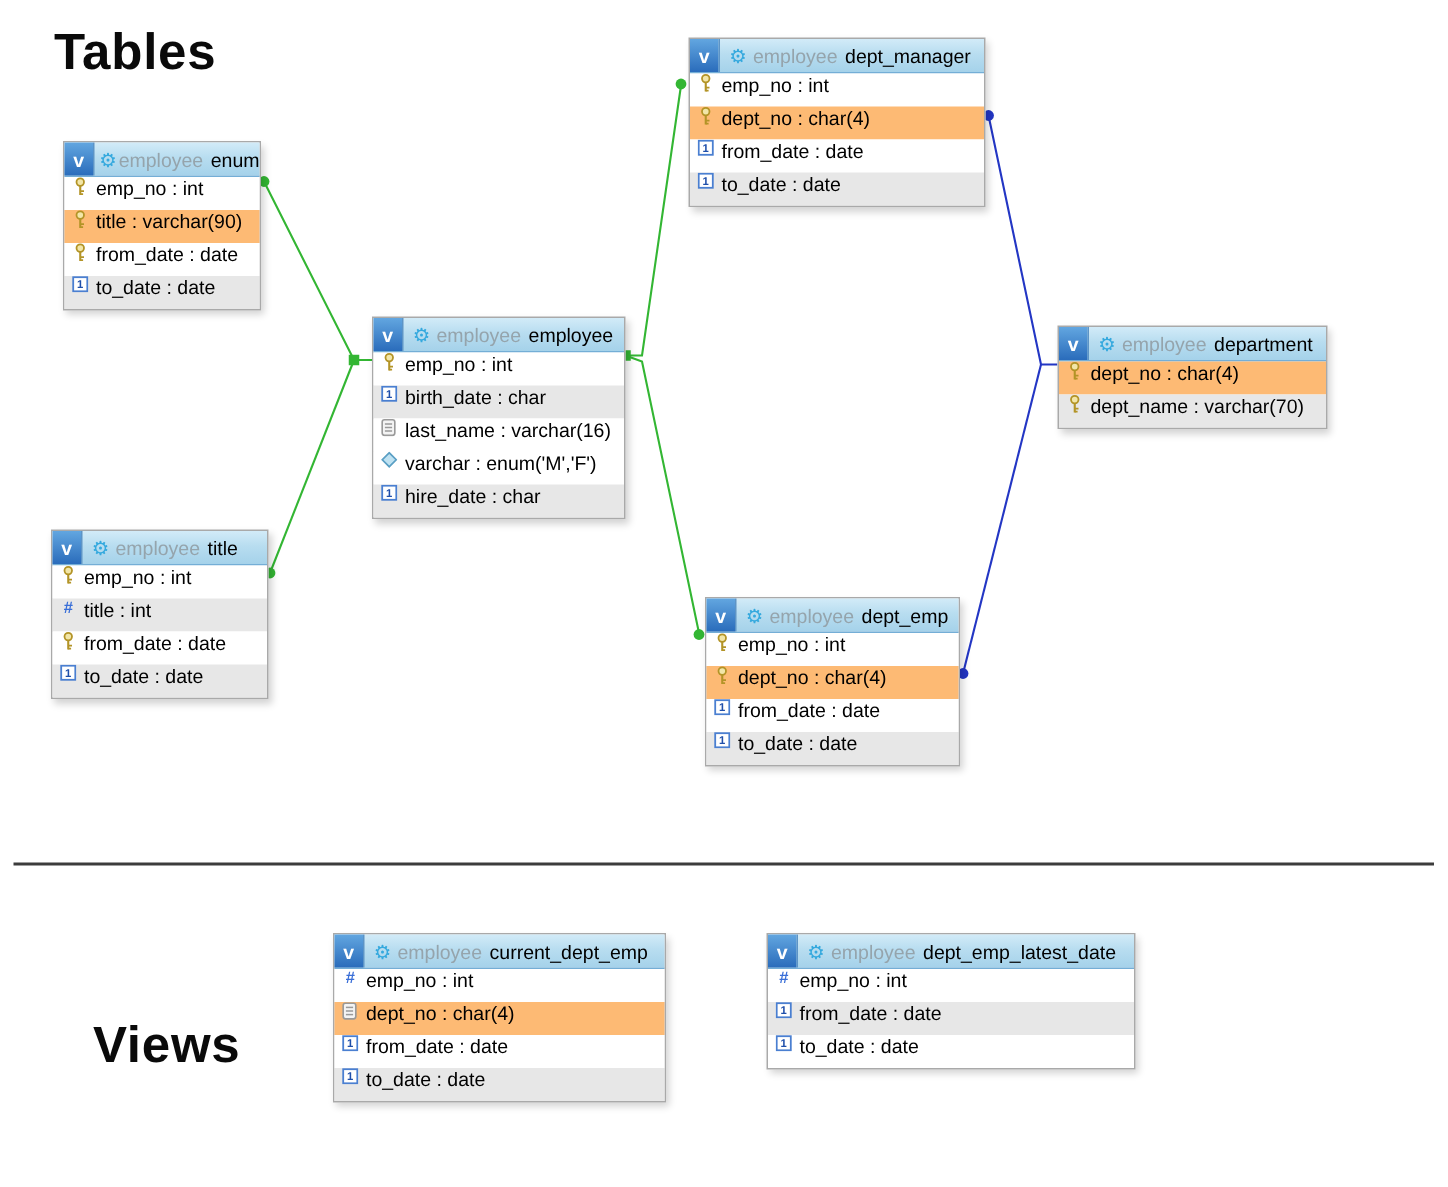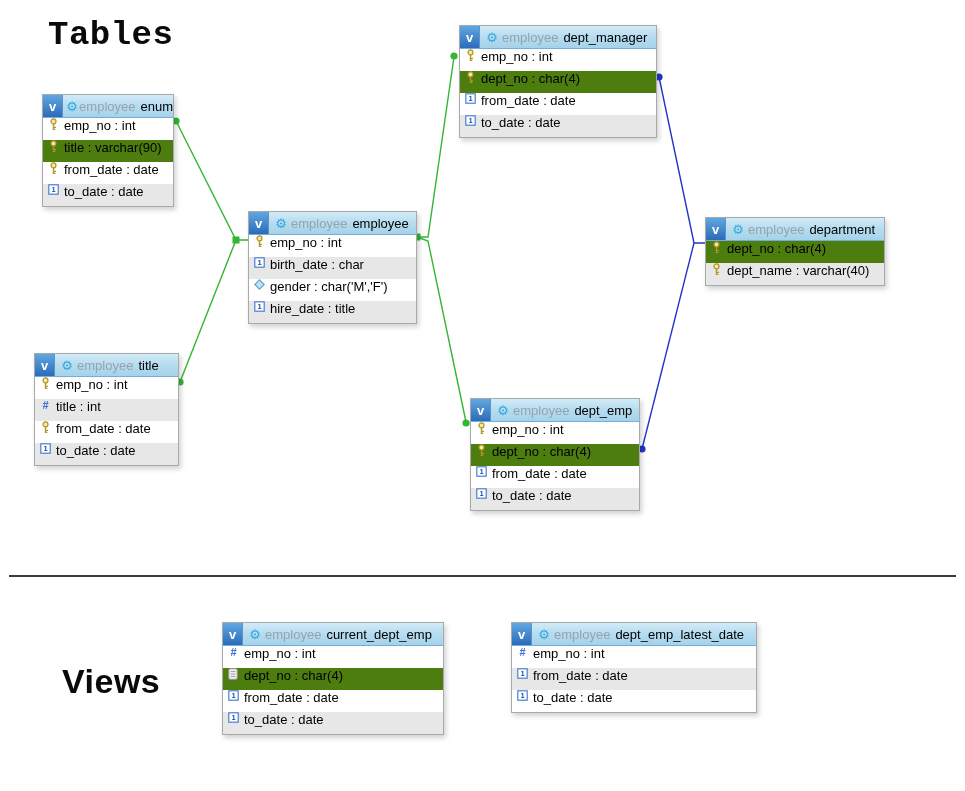--- a/index.html
+++ b/index.html
@@ -3,22 +3,22 @@
 <meta charset="utf-8">
 <style>
   html,body{margin:0;padding:0;background:#fff;}
   #canvas{
     position:relative;width:965px;height:791px;background:#ffffff;overflow:hidden;
     font-family:"Liberation Sans",sans-serif;
   }
   .big-heading{
     position:absolute;font-size:34px;font-weight:800;color:#0a0a0a;letter-spacing:0.5px;
   }
-  #heading-tables{left:48px;top:16px;font-family:Liberation Mono, monospace;}
-  #heading-views{left:62px;top:662px;}
+  #heading-tables{left:36px;top:16px;}
+  #heading-views{left:62px;top:678px;}
   #divider{
     position:absolute;left:9px;right:9px;top:575px;height:0;
     border-top:2px solid #3c3c3c;
   }
   #connector-layer{position:absolute;left:0;top:0;z-index:1;}
   .entity{
     position:absolute;z-index:2;background:#ffffff;border:1px solid #a9a9a9;
     box-shadow:2px 3px 5px rgba(0,0,0,0.18);font-size:13px;
   }
   .entity-header{
@@ -35,21 +35,21 @@
     width:18px;text-align:center;color:#35a9de;font-size:13px;line-height:1;margin:0 1px 0 3px;
   }
   .schema-label{color:#95a4ac;margin-right:5px;}
   .entity-name{color:#000;font-weight:normal;white-space:nowrap;}
   .row{
     height:22px;display:flex;align-items:flex-start;padding-left:4px;gap:5px;white-space:nowrap;
     color:#000;
   }
   .bg-white{background:#ffffff;}
   .bg-gray{background:#e7e7e7;}
-  .bg-pink{background:#4d7c0f;}
+  .bg-pink{background:#fdba74;}
   .cicon{width:12px;flex:0 0 12px;display:flex;align-items:center;justify-content:center;}
   .ctext{font-size:13px;}
 </style>
 </head>
 <body>
 
 <div id="canvas">
   <div class="big-heading" id="heading-tables">Tables</div>
   <div class="big-heading" id="heading-views">Views</div>
   <div id="divider"></div>
@@ -144,279 +144,290 @@
           <span class="cicon">
             <svg width="11" height="11" viewBox="0 0 11 11">
               <rect x="0.8" y="0.8" width="9.4" height="9.4" fill="#ffffff" stroke="#4a7fd1" stroke-width="1.2"></rect>
               <text x="5.5" y="8.2" font-size="7.5" font-family="Liberation Sans,sans-serif" fill="#1f4faa" text-anchor="middle" font-weight="bold">1</text>
             </svg>
           </span>
           <span class="ctext">birth_date : char</span>
         </div>
         <div class="row bg-white">
           <span class="cicon">
-            <svg width="11" height="11" viewBox="0 0 11 11">
-              <rect x="2.2" y="2.2" width="6.6" height="6.6" transform="rotate(45 5.5 5.5)" fill="#bfe2f2" stroke="#5a9fc4" stroke-width="1.1"></rect>
-            </svg>
-          </span>
-          <span class="ctext">gender : char('M','F')</span>
-        </div>
-        <div class="row bg-gray">
-          <span class="cicon">
-            <svg width="11" height="11" viewBox="0 0 11 11">
-              <rect x="0.8" y="0.8" width="9.4" height="9.4" fill="#ffffff" stroke="#4a7fd1" stroke-width="1.2"></rect>
-              <text x="5.5" y="8.2" font-size="7.5" font-family="Liberation Sans,sans-serif" fill="#1f4faa" text-anchor="middle" font-weight="bold">1</text>
-            </svg>
-          </span>
-          <span class="ctext">hire_date : title</span>
-        </div>
-      </div>
-  </div>
-    <div class="entity" style="left: 34px; top: 353px; width: 143px;">
-    <div class="entity-header">
-      <span class="v-badge">v</span>
-      <span class="gear-icon">⚙</span>
-      <span class="schema-label">employee</span>
-      <span class="entity-name">title</span>
-    </div>
-    <div>
-        <div class="row bg-white">
-          <span class="cicon">
-            <svg width="11" height="13" viewBox="0 0 11 13">
-              <circle cx="5.5" cy="3.4" r="2.5" fill="#f2e6a8" stroke="#b39427" stroke-width="1.2"></circle>
-              <line x1="5.5" y1="5.9" x2="5.5" y2="12" stroke="#b39427" stroke-width="1.4"></line>
-              <line x1="5.5" y1="9.4" x2="8" y2="9.4" stroke="#b39427" stroke-width="1.2"></line>
-              <line x1="5.5" y1="11.4" x2="7.4" y2="11.4" stroke="#b39427" stroke-width="1.2"></line>
-            </svg>
-          </span>
-          <span class="ctext">emp_no : int</span>
-        </div>
-        <div class="row bg-gray">
-          <span class="cicon">
-            <svg width="11" height="12" viewBox="0 0 11 12">
-              <text x="5.5" y="9.6" font-size="11" font-family="Liberation Sans,sans-serif" fill="#3a6fd8" text-anchor="middle" font-weight="bold">#</text>
-            </svg>
-          </span>
-          <span class="ctext">title : int</span>
-        </div>
-        <div class="row bg-white">
-          <span class="cicon">
-            <svg width="11" height="13" viewBox="0 0 11 13">
-              <circle cx="5.5" cy="3.4" r="2.5" fill="#f2e6a8" stroke="#b39427" stroke-width="1.2"></circle>
-              <line x1="5.5" y1="5.9" x2="5.5" y2="12" stroke="#b39427" stroke-width="1.4"></line>
-              <line x1="5.5" y1="9.4" x2="8" y2="9.4" stroke="#b39427" stroke-width="1.2"></line>
-              <line x1="5.5" y1="11.4" x2="7.4" y2="11.4" stroke="#b39427" stroke-width="1.2"></line>
-            </svg>
-          </span>
-          <span class="ctext">from_date : date</span>
-        </div>
-        <div class="row bg-gray">
-          <span class="cicon">
-            <svg width="11" height="11" viewBox="0 0 11 11">
-              <rect x="0.8" y="0.8" width="9.4" height="9.4" fill="#ffffff" stroke="#4a7fd1" stroke-width="1.2"></rect>
-              <text x="5.5" y="8.2" font-size="7.5" font-family="Liberation Sans,sans-serif" fill="#1f4faa" text-anchor="middle" font-weight="bold">1</text>
-            </svg>
-          </span>
-          <span class="ctext">to_date : date</span>
-        </div>
-      </div>
-  </div>
-    <div class="entity" style="left: 459px; top: 25px; width: 196px;">
-    <div class="entity-header">
-      <span class="v-badge">v</span>
-      <span class="gear-icon">⚙</span>
-      <span class="schema-label">employee</span>
-      <span class="entity-name">dept_manager</span>
-    </div>
-    <div>
-        <div class="row bg-white">
-          <span class="cicon">
-            <svg width="11" height="13" viewBox="0 0 11 13">
-              <circle cx="5.5" cy="3.4" r="2.5" fill="#f2e6a8" stroke="#b39427" stroke-width="1.2"></circle>
-              <line x1="5.5" y1="5.9" x2="5.5" y2="12" stroke="#b39427" stroke-width="1.4"></line>
-              <line x1="5.5" y1="9.4" x2="8" y2="9.4" stroke="#b39427" stroke-width="1.2"></line>
-              <line x1="5.5" y1="11.4" x2="7.4" y2="11.4" stroke="#b39427" stroke-width="1.2"></line>
-            </svg>
-          </span>
-          <span class="ctext">emp_no : int</span>
-        </div>
-        <div class="row bg-pink">
-          <span class="cicon">
-            <svg width="11" height="13" viewBox="0 0 11 13">
-              <circle cx="5.5" cy="3.4" r="2.5" fill="#f2e6a8" stroke="#b39427" stroke-width="1.2"></circle>
-              <line x1="5.5" y1="5.9" x2="5.5" y2="12" stroke="#b39427" stroke-width="1.4"></line>
-              <line x1="5.5" y1="9.4" x2="8" y2="9.4" stroke="#b39427" stroke-width="1.2"></line>
-              <line x1="5.5" y1="11.4" x2="7.4" y2="11.4" stroke="#b39427" stroke-width="1.2"></line>
-            </svg>
-          </span>
-          <span class="ctext">dept_no : char(4)</span>
-        </div>
-        <div class="row bg-white">
-          <span class="cicon">
-            <svg width="11" height="11" viewBox="0 0 11 11">
-              <rect x="0.8" y="0.8" width="9.4" height="9.4" fill="#ffffff" stroke="#4a7fd1" stroke-width="1.2"></rect>
-              <text x="5.5" y="8.2" font-size="7.5" font-family="Liberation Sans,sans-serif" fill="#1f4faa" text-anchor="middle" font-weight="bold">1</text>
-            </svg>
-          </span>
-          <span class="ctext">from_date : date</span>
-        </div>
-        <div class="row bg-gray">
-          <span class="cicon">
-            <svg width="11" height="11" viewBox="0 0 11 11">
-              <rect x="0.8" y="0.8" width="9.4" height="9.4" fill="#ffffff" stroke="#4a7fd1" stroke-width="1.2"></rect>
-              <text x="5.5" y="8.2" font-size="7.5" font-family="Liberation Sans,sans-serif" fill="#1f4faa" text-anchor="middle" font-weight="bold">1</text>
-            </svg>
-          </span>
-          <span class="ctext">to_date : date</span>
-        </div>
-      </div>
-  </div>
-    <div class="entity" style="left: 470px; top: 398px; width: 168px;">
-    <div class="entity-header">
-      <span class="v-badge">v</span>
-      <span class="gear-icon">⚙</span>
-      <span class="schema-label">employee</span>
-      <span class="entity-name">dept_emp</span>
-    </div>
-    <div>
-        <div class="row bg-white">
-          <span class="cicon">
-            <svg width="11" height="13" viewBox="0 0 11 13">
-              <circle cx="5.5" cy="3.4" r="2.5" fill="#f2e6a8" stroke="#b39427" stroke-width="1.2"></circle>
-              <line x1="5.5" y1="5.9" x2="5.5" y2="12" stroke="#b39427" stroke-width="1.4"></line>
-              <line x1="5.5" y1="9.4" x2="8" y2="9.4" stroke="#b39427" stroke-width="1.2"></line>
-              <line x1="5.5" y1="11.4" x2="7.4" y2="11.4" stroke="#b39427" stroke-width="1.2"></line>
-            </svg>
-          </span>
-          <span class="ctext">emp_no : int</span>
-        </div>
-        <div class="row bg-pink">
-          <span class="cicon">
-            <svg width="11" height="13" viewBox="0 0 11 13">
-              <circle cx="5.5" cy="3.4" r="2.5" fill="#f2e6a8" stroke="#b39427" stroke-width="1.2"></circle>
-              <line x1="5.5" y1="5.9" x2="5.5" y2="12" stroke="#b39427" stroke-width="1.4"></line>
-              <line x1="5.5" y1="9.4" x2="8" y2="9.4" stroke="#b39427" stroke-width="1.2"></line>
-              <line x1="5.5" y1="11.4" x2="7.4" y2="11.4" stroke="#b39427" stroke-width="1.2"></line>
-            </svg>
-          </span>
-          <span class="ctext">dept_no : char(4)</span>
-        </div>
-        <div class="row bg-white">
-          <span class="cicon">
-            <svg width="11" height="11" viewBox="0 0 11 11">
-              <rect x="0.8" y="0.8" width="9.4" height="9.4" fill="#ffffff" stroke="#4a7fd1" stroke-width="1.2"></rect>
-              <text x="5.5" y="8.2" font-size="7.5" font-family="Liberation Sans,sans-serif" fill="#1f4faa" text-anchor="middle" font-weight="bold">1</text>
-            </svg>
-          </span>
-          <span class="ctext">from_date : date</span>
-        </div>
-        <div class="row bg-gray">
-          <span class="cicon">
-            <svg width="11" height="11" viewBox="0 0 11 11">
-              <rect x="0.8" y="0.8" width="9.4" height="9.4" fill="#ffffff" stroke="#4a7fd1" stroke-width="1.2"></rect>
-              <text x="5.5" y="8.2" font-size="7.5" font-family="Liberation Sans,sans-serif" fill="#1f4faa" text-anchor="middle" font-weight="bold">1</text>
-            </svg>
-          </span>
-          <span class="ctext">to_date : date</span>
-        </div>
-      </div>
-  </div>
-    <div class="entity" style="left: 705px; top: 217px; width: 178px;">
-    <div class="entity-header">
-      <span class="v-badge">v</span>
-      <span class="gear-icon">⚙</span>
-      <span class="schema-label">employee</span>
-      <span class="entity-name">department</span>
-    </div>
-    <div>
-        <div class="row bg-pink">
-          <span class="cicon">
-            <svg width="11" height="13" viewBox="0 0 11 13">
-              <circle cx="5.5" cy="3.4" r="2.5" fill="#f2e6a8" stroke="#b39427" stroke-width="1.2"></circle>
-              <line x1="5.5" y1="5.9" x2="5.5" y2="12" stroke="#b39427" stroke-width="1.4"></line>
-              <line x1="5.5" y1="9.4" x2="8" y2="9.4" stroke="#b39427" stroke-width="1.2"></line>
-              <line x1="5.5" y1="11.4" x2="7.4" y2="11.4" stroke="#b39427" stroke-width="1.2"></line>
-            </svg>
-          </span>
-          <span class="ctext">dept_no : char(4)</span>
-        </div>
-        <div class="row bg-gray">
-          <span class="cicon">
-            <svg width="11" height="13" viewBox="0 0 11 13">
-              <circle cx="5.5" cy="3.4" r="2.5" fill="#f2e6a8" stroke="#b39427" stroke-width="1.2"></circle>
-              <line x1="5.5" y1="5.9" x2="5.5" y2="12" stroke="#b39427" stroke-width="1.4"></line>
-              <line x1="5.5" y1="9.4" x2="8" y2="9.4" stroke="#b39427" stroke-width="1.2"></line>
-              <line x1="5.5" y1="11.4" x2="7.4" y2="11.4" stroke="#b39427" stroke-width="1.2"></line>
-            </svg>
-          </span>
-          <span class="ctext">dept_name : varchar(40)</span>
-        </div>
-      </div>
-  </div>
-    <div class="entity" style="left: 222px; top: 622px; width: 220px;">
-    <div class="entity-header">
-      <span class="v-badge">v</span>
-      <span class="gear-icon">⚙</span>
-      <span class="schema-label">employee</span>
-      <span class="entity-name">current_dept_emp</span>
-    </div>
-    <div>
-        <div class="row bg-white">
-          <span class="cicon">
-            <svg width="11" height="12" viewBox="0 0 11 12">
-              <text x="5.5" y="9.6" font-size="11" font-family="Liberation Sans,sans-serif" fill="#3a6fd8" text-anchor="middle" font-weight="bold">#</text>
-            </svg>
-          </span>
-          <span class="ctext">emp_no : int</span>
-        </div>
-        <div class="row bg-pink">
-          <span class="cicon">
             <svg width="10" height="12" viewBox="0 0 10 12">
               <rect x="0.8" y="0.8" width="8.4" height="10.4" rx="1.5" fill="#f4f4f4" stroke="#9a9a9a" stroke-width="1.1"></rect>
               <line x1="2.6" y1="3.6" x2="7.4" y2="3.6" stroke="#9a9a9a" stroke-width="1"></line>
               <line x1="2.6" y1="6" x2="7.4" y2="6" stroke="#9a9a9a" stroke-width="1"></line>
               <line x1="2.6" y1="8.4" x2="7.4" y2="8.4" stroke="#9a9a9a" stroke-width="1"></line>
             </svg>
           </span>
-          <span class="ctext">dept_no : char(4)</span>
-        </div>
-        <div class="row bg-white">
-          <span class="cicon">
-            <svg width="11" height="11" viewBox="0 0 11 11">
-              <rect x="0.8" y="0.8" width="9.4" height="9.4" fill="#ffffff" stroke="#4a7fd1" stroke-width="1.2"></rect>
-              <text x="5.5" y="8.2" font-size="7.5" font-family="Liberation Sans,sans-serif" fill="#1f4faa" text-anchor="middle" font-weight="bold">1</text>
-            </svg>
-          </span>
-          <span class="ctext">from_date : date</span>
-        </div>
-        <div class="row bg-gray">
-          <span class="cicon">
-            <svg width="11" height="11" viewBox="0 0 11 11">
-              <rect x="0.8" y="0.8" width="9.4" height="9.4" fill="#ffffff" stroke="#4a7fd1" stroke-width="1.2"></rect>
-              <text x="5.5" y="8.2" font-size="7.5" font-family="Liberation Sans,sans-serif" fill="#1f4faa" text-anchor="middle" font-weight="bold">1</text>
-            </svg>
-          </span>
-          <span class="ctext">to_date : date</span>
-        </div>
-      </div>
-  </div>
-    <div class="entity" style="left: 511px; top: 622px; width: 244px;">
-    <div class="entity-header">
-      <span class="v-badge">v</span>
-      <span class="gear-icon">⚙</span>
-      <span class="schema-label">employee</span>
-      <span class="entity-name">dept_emp_latest_date</span>
-    </div>
-    <div>
-        <div class="row bg-white">
+          <span class="ctext">last_name : varchar(16)</span>
+        </div>
+        <div class="row bg-white">
+          <span class="cicon">
+            <svg width="11" height="11" viewBox="0 0 11 11">
+              <rect x="2.2" y="2.2" width="6.6" height="6.6" transform="rotate(45 5.5 5.5)" fill="#bfe2f2" stroke="#5a9fc4" stroke-width="1.1"></rect>
+            </svg>
+          </span>
+          <span class="ctext">varchar : enum('M','F')</span>
+        </div>
+        <div class="row bg-gray">
+          <span class="cicon">
+            <svg width="11" height="11" viewBox="0 0 11 11">
+              <rect x="0.8" y="0.8" width="9.4" height="9.4" fill="#ffffff" stroke="#4a7fd1" stroke-width="1.2"></rect>
+              <text x="5.5" y="8.2" font-size="7.5" font-family="Liberation Sans,sans-serif" fill="#1f4faa" text-anchor="middle" font-weight="bold">1</text>
+            </svg>
+          </span>
+          <span class="ctext">hire_date : char</span>
+        </div>
+      </div>
+  </div>
+    <div class="entity" style="left: 34px; top: 353px; width: 143px;">
+    <div class="entity-header">
+      <span class="v-badge">v</span>
+      <span class="gear-icon">⚙</span>
+      <span class="schema-label">employee</span>
+      <span class="entity-name">title</span>
+    </div>
+    <div>
+        <div class="row bg-white">
+          <span class="cicon">
+            <svg width="11" height="13" viewBox="0 0 11 13">
+              <circle cx="5.5" cy="3.4" r="2.5" fill="#f2e6a8" stroke="#b39427" stroke-width="1.2"></circle>
+              <line x1="5.5" y1="5.9" x2="5.5" y2="12" stroke="#b39427" stroke-width="1.4"></line>
+              <line x1="5.5" y1="9.4" x2="8" y2="9.4" stroke="#b39427" stroke-width="1.2"></line>
+              <line x1="5.5" y1="11.4" x2="7.4" y2="11.4" stroke="#b39427" stroke-width="1.2"></line>
+            </svg>
+          </span>
+          <span class="ctext">emp_no : int</span>
+        </div>
+        <div class="row bg-gray">
           <span class="cicon">
             <svg width="11" height="12" viewBox="0 0 11 12">
               <text x="5.5" y="9.6" font-size="11" font-family="Liberation Sans,sans-serif" fill="#3a6fd8" text-anchor="middle" font-weight="bold">#</text>
             </svg>
           </span>
+          <span class="ctext">title : int</span>
+        </div>
+        <div class="row bg-white">
+          <span class="cicon">
+            <svg width="11" height="13" viewBox="0 0 11 13">
+              <circle cx="5.5" cy="3.4" r="2.5" fill="#f2e6a8" stroke="#b39427" stroke-width="1.2"></circle>
+              <line x1="5.5" y1="5.9" x2="5.5" y2="12" stroke="#b39427" stroke-width="1.4"></line>
+              <line x1="5.5" y1="9.4" x2="8" y2="9.4" stroke="#b39427" stroke-width="1.2"></line>
+              <line x1="5.5" y1="11.4" x2="7.4" y2="11.4" stroke="#b39427" stroke-width="1.2"></line>
+            </svg>
+          </span>
+          <span class="ctext">from_date : date</span>
+        </div>
+        <div class="row bg-gray">
+          <span class="cicon">
+            <svg width="11" height="11" viewBox="0 0 11 11">
+              <rect x="0.8" y="0.8" width="9.4" height="9.4" fill="#ffffff" stroke="#4a7fd1" stroke-width="1.2"></rect>
+              <text x="5.5" y="8.2" font-size="7.5" font-family="Liberation Sans,sans-serif" fill="#1f4faa" text-anchor="middle" font-weight="bold">1</text>
+            </svg>
+          </span>
+          <span class="ctext">to_date : date</span>
+        </div>
+      </div>
+  </div>
+    <div class="entity" style="left: 459px; top: 25px; width: 196px;">
+    <div class="entity-header">
+      <span class="v-badge">v</span>
+      <span class="gear-icon">⚙</span>
+      <span class="schema-label">employee</span>
+      <span class="entity-name">dept_manager</span>
+    </div>
+    <div>
+        <div class="row bg-white">
+          <span class="cicon">
+            <svg width="11" height="13" viewBox="0 0 11 13">
+              <circle cx="5.5" cy="3.4" r="2.5" fill="#f2e6a8" stroke="#b39427" stroke-width="1.2"></circle>
+              <line x1="5.5" y1="5.9" x2="5.5" y2="12" stroke="#b39427" stroke-width="1.4"></line>
+              <line x1="5.5" y1="9.4" x2="8" y2="9.4" stroke="#b39427" stroke-width="1.2"></line>
+              <line x1="5.5" y1="11.4" x2="7.4" y2="11.4" stroke="#b39427" stroke-width="1.2"></line>
+            </svg>
+          </span>
+          <span class="ctext">emp_no : int</span>
+        </div>
+        <div class="row bg-pink">
+          <span class="cicon">
+            <svg width="11" height="13" viewBox="0 0 11 13">
+              <circle cx="5.5" cy="3.4" r="2.5" fill="#f2e6a8" stroke="#b39427" stroke-width="1.2"></circle>
+              <line x1="5.5" y1="5.9" x2="5.5" y2="12" stroke="#b39427" stroke-width="1.4"></line>
+              <line x1="5.5" y1="9.4" x2="8" y2="9.4" stroke="#b39427" stroke-width="1.2"></line>
+              <line x1="5.5" y1="11.4" x2="7.4" y2="11.4" stroke="#b39427" stroke-width="1.2"></line>
+            </svg>
+          </span>
+          <span class="ctext">dept_no : char(4)</span>
+        </div>
+        <div class="row bg-white">
+          <span class="cicon">
+            <svg width="11" height="11" viewBox="0 0 11 11">
+              <rect x="0.8" y="0.8" width="9.4" height="9.4" fill="#ffffff" stroke="#4a7fd1" stroke-width="1.2"></rect>
+              <text x="5.5" y="8.2" font-size="7.5" font-family="Liberation Sans,sans-serif" fill="#1f4faa" text-anchor="middle" font-weight="bold">1</text>
+            </svg>
+          </span>
+          <span class="ctext">from_date : date</span>
+        </div>
+        <div class="row bg-gray">
+          <span class="cicon">
+            <svg width="11" height="11" viewBox="0 0 11 11">
+              <rect x="0.8" y="0.8" width="9.4" height="9.4" fill="#ffffff" stroke="#4a7fd1" stroke-width="1.2"></rect>
+              <text x="5.5" y="8.2" font-size="7.5" font-family="Liberation Sans,sans-serif" fill="#1f4faa" text-anchor="middle" font-weight="bold">1</text>
+            </svg>
+          </span>
+          <span class="ctext">to_date : date</span>
+        </div>
+      </div>
+  </div>
+    <div class="entity" style="left: 470px; top: 398px; width: 168px;">
+    <div class="entity-header">
+      <span class="v-badge">v</span>
+      <span class="gear-icon">⚙</span>
+      <span class="schema-label">employee</span>
+      <span class="entity-name">dept_emp</span>
+    </div>
+    <div>
+        <div class="row bg-white">
+          <span class="cicon">
+            <svg width="11" height="13" viewBox="0 0 11 13">
+              <circle cx="5.5" cy="3.4" r="2.5" fill="#f2e6a8" stroke="#b39427" stroke-width="1.2"></circle>
+              <line x1="5.5" y1="5.9" x2="5.5" y2="12" stroke="#b39427" stroke-width="1.4"></line>
+              <line x1="5.5" y1="9.4" x2="8" y2="9.4" stroke="#b39427" stroke-width="1.2"></line>
+              <line x1="5.5" y1="11.4" x2="7.4" y2="11.4" stroke="#b39427" stroke-width="1.2"></line>
+            </svg>
+          </span>
+          <span class="ctext">emp_no : int</span>
+        </div>
+        <div class="row bg-pink">
+          <span class="cicon">
+            <svg width="11" height="13" viewBox="0 0 11 13">
+              <circle cx="5.5" cy="3.4" r="2.5" fill="#f2e6a8" stroke="#b39427" stroke-width="1.2"></circle>
+              <line x1="5.5" y1="5.9" x2="5.5" y2="12" stroke="#b39427" stroke-width="1.4"></line>
+              <line x1="5.5" y1="9.4" x2="8" y2="9.4" stroke="#b39427" stroke-width="1.2"></line>
+              <line x1="5.5" y1="11.4" x2="7.4" y2="11.4" stroke="#b39427" stroke-width="1.2"></line>
+            </svg>
+          </span>
+          <span class="ctext">dept_no : char(4)</span>
+        </div>
+        <div class="row bg-white">
+          <span class="cicon">
+            <svg width="11" height="11" viewBox="0 0 11 11">
+              <rect x="0.8" y="0.8" width="9.4" height="9.4" fill="#ffffff" stroke="#4a7fd1" stroke-width="1.2"></rect>
+              <text x="5.5" y="8.2" font-size="7.5" font-family="Liberation Sans,sans-serif" fill="#1f4faa" text-anchor="middle" font-weight="bold">1</text>
+            </svg>
+          </span>
+          <span class="ctext">from_date : date</span>
+        </div>
+        <div class="row bg-gray">
+          <span class="cicon">
+            <svg width="11" height="11" viewBox="0 0 11 11">
+              <rect x="0.8" y="0.8" width="9.4" height="9.4" fill="#ffffff" stroke="#4a7fd1" stroke-width="1.2"></rect>
+              <text x="5.5" y="8.2" font-size="7.5" font-family="Liberation Sans,sans-serif" fill="#1f4faa" text-anchor="middle" font-weight="bold">1</text>
+            </svg>
+          </span>
+          <span class="ctext">to_date : date</span>
+        </div>
+      </div>
+  </div>
+    <div class="entity" style="left: 705px; top: 217px; width: 178px;">
+    <div class="entity-header">
+      <span class="v-badge">v</span>
+      <span class="gear-icon">⚙</span>
+      <span class="schema-label">employee</span>
+      <span class="entity-name">department</span>
+    </div>
+    <div>
+        <div class="row bg-pink">
+          <span class="cicon">
+            <svg width="11" height="13" viewBox="0 0 11 13">
+              <circle cx="5.5" cy="3.4" r="2.5" fill="#f2e6a8" stroke="#b39427" stroke-width="1.2"></circle>
+              <line x1="5.5" y1="5.9" x2="5.5" y2="12" stroke="#b39427" stroke-width="1.4"></line>
+              <line x1="5.5" y1="9.4" x2="8" y2="9.4" stroke="#b39427" stroke-width="1.2"></line>
+              <line x1="5.5" y1="11.4" x2="7.4" y2="11.4" stroke="#b39427" stroke-width="1.2"></line>
+            </svg>
+          </span>
+          <span class="ctext">dept_no : char(4)</span>
+        </div>
+        <div class="row bg-gray">
+          <span class="cicon">
+            <svg width="11" height="13" viewBox="0 0 11 13">
+              <circle cx="5.5" cy="3.4" r="2.5" fill="#f2e6a8" stroke="#b39427" stroke-width="1.2"></circle>
+              <line x1="5.5" y1="5.9" x2="5.5" y2="12" stroke="#b39427" stroke-width="1.4"></line>
+              <line x1="5.5" y1="9.4" x2="8" y2="9.4" stroke="#b39427" stroke-width="1.2"></line>
+              <line x1="5.5" y1="11.4" x2="7.4" y2="11.4" stroke="#b39427" stroke-width="1.2"></line>
+            </svg>
+          </span>
+          <span class="ctext">dept_name : varchar(70)</span>
+        </div>
+      </div>
+  </div>
+    <div class="entity" style="left: 222px; top: 622px; width: 220px;">
+    <div class="entity-header">
+      <span class="v-badge">v</span>
+      <span class="gear-icon">⚙</span>
+      <span class="schema-label">employee</span>
+      <span class="entity-name">current_dept_emp</span>
+    </div>
+    <div>
+        <div class="row bg-white">
+          <span class="cicon">
+            <svg width="11" height="12" viewBox="0 0 11 12">
+              <text x="5.5" y="9.6" font-size="11" font-family="Liberation Sans,sans-serif" fill="#3a6fd8" text-anchor="middle" font-weight="bold">#</text>
+            </svg>
+          </span>
+          <span class="ctext">emp_no : int</span>
+        </div>
+        <div class="row bg-pink">
+          <span class="cicon">
+            <svg width="10" height="12" viewBox="0 0 10 12">
+              <rect x="0.8" y="0.8" width="8.4" height="10.4" rx="1.5" fill="#f4f4f4" stroke="#9a9a9a" stroke-width="1.1"></rect>
+              <line x1="2.6" y1="3.6" x2="7.4" y2="3.6" stroke="#9a9a9a" stroke-width="1"></line>
+              <line x1="2.6" y1="6" x2="7.4" y2="6" stroke="#9a9a9a" stroke-width="1"></line>
+              <line x1="2.6" y1="8.4" x2="7.4" y2="8.4" stroke="#9a9a9a" stroke-width="1"></line>
+            </svg>
+          </span>
+          <span class="ctext">dept_no : char(4)</span>
+        </div>
+        <div class="row bg-white">
+          <span class="cicon">
+            <svg width="11" height="11" viewBox="0 0 11 11">
+              <rect x="0.8" y="0.8" width="9.4" height="9.4" fill="#ffffff" stroke="#4a7fd1" stroke-width="1.2"></rect>
+              <text x="5.5" y="8.2" font-size="7.5" font-family="Liberation Sans,sans-serif" fill="#1f4faa" text-anchor="middle" font-weight="bold">1</text>
+            </svg>
+          </span>
+          <span class="ctext">from_date : date</span>
+        </div>
+        <div class="row bg-gray">
+          <span class="cicon">
+            <svg width="11" height="11" viewBox="0 0 11 11">
+              <rect x="0.8" y="0.8" width="9.4" height="9.4" fill="#ffffff" stroke="#4a7fd1" stroke-width="1.2"></rect>
+              <text x="5.5" y="8.2" font-size="7.5" font-family="Liberation Sans,sans-serif" fill="#1f4faa" text-anchor="middle" font-weight="bold">1</text>
+            </svg>
+          </span>
+          <span class="ctext">to_date : date</span>
+        </div>
+      </div>
+  </div>
+    <div class="entity" style="left: 511px; top: 622px; width: 244px;">
+    <div class="entity-header">
+      <span class="v-badge">v</span>
+      <span class="gear-icon">⚙</span>
+      <span class="schema-label">employee</span>
+      <span class="entity-name">dept_emp_latest_date</span>
+    </div>
+    <div>
+        <div class="row bg-white">
+          <span class="cicon">
+            <svg width="11" height="12" viewBox="0 0 11 12">
+              <text x="5.5" y="9.6" font-size="11" font-family="Liberation Sans,sans-serif" fill="#3a6fd8" text-anchor="middle" font-weight="bold">#</text>
+            </svg>
+          </span>
           <span class="ctext">emp_no : int</span>
         </div>
         <div class="row bg-gray">
           <span class="cicon">
             <svg width="11" height="11" viewBox="0 0 11 11">
               <rect x="0.8" y="0.8" width="9.4" height="9.4" fill="#ffffff" stroke="#4a7fd1" stroke-width="1.2"></rect>
               <text x="5.5" y="8.2" font-size="7.5" font-family="Liberation Sans,sans-serif" fill="#1f4faa" text-anchor="middle" font-weight="bold">1</text>
             </svg>
           </span>
           <span class="ctext">from_date : date</span>

